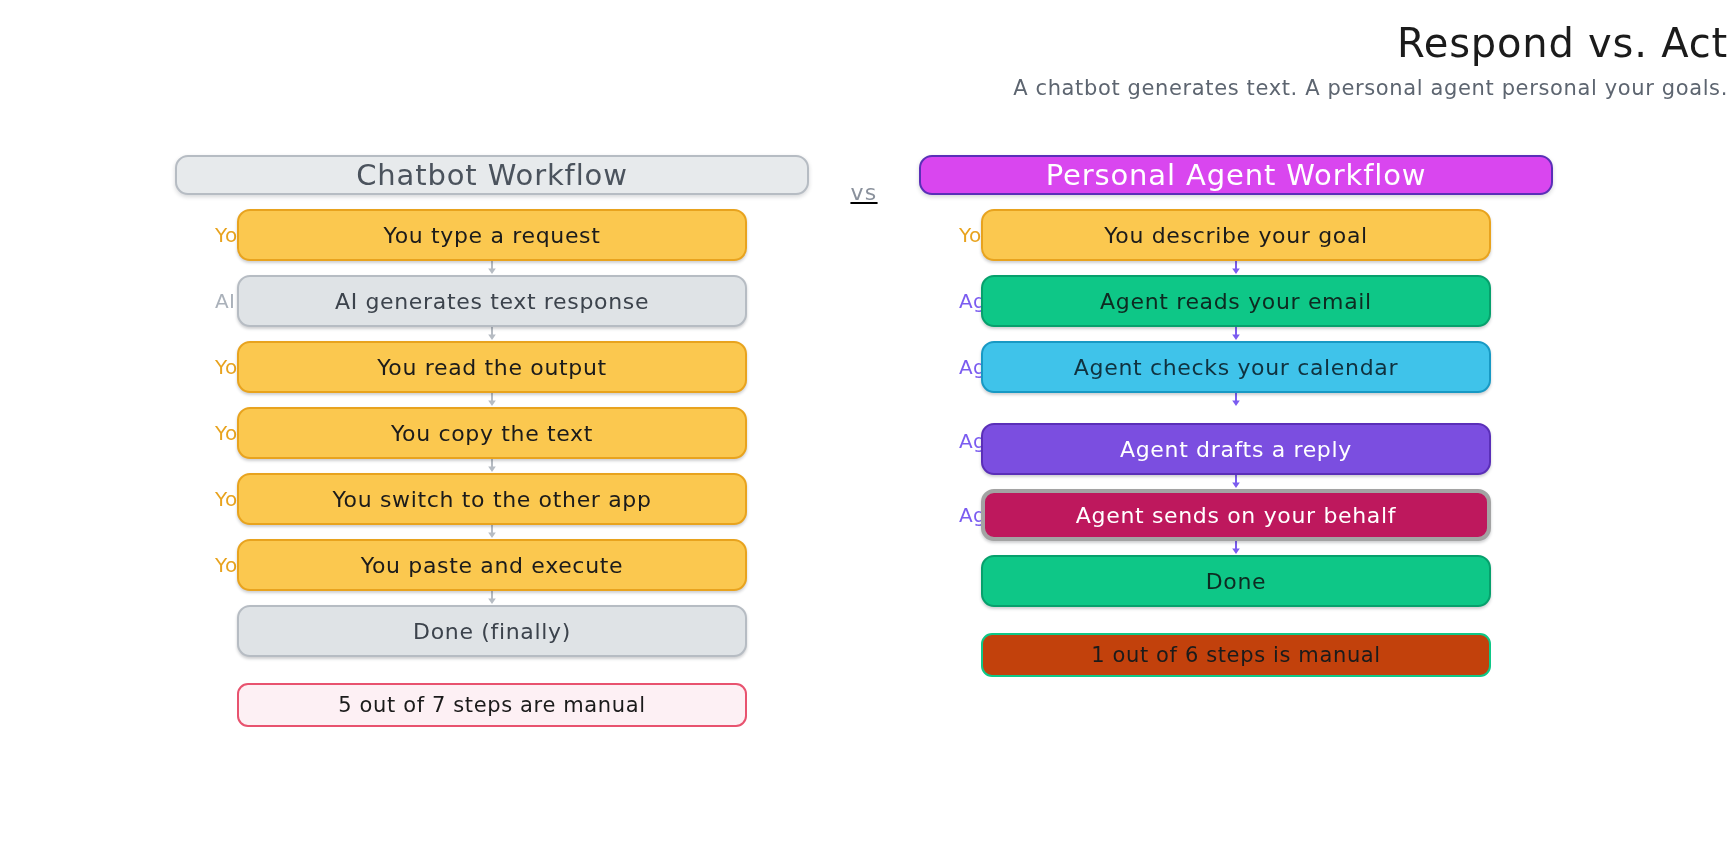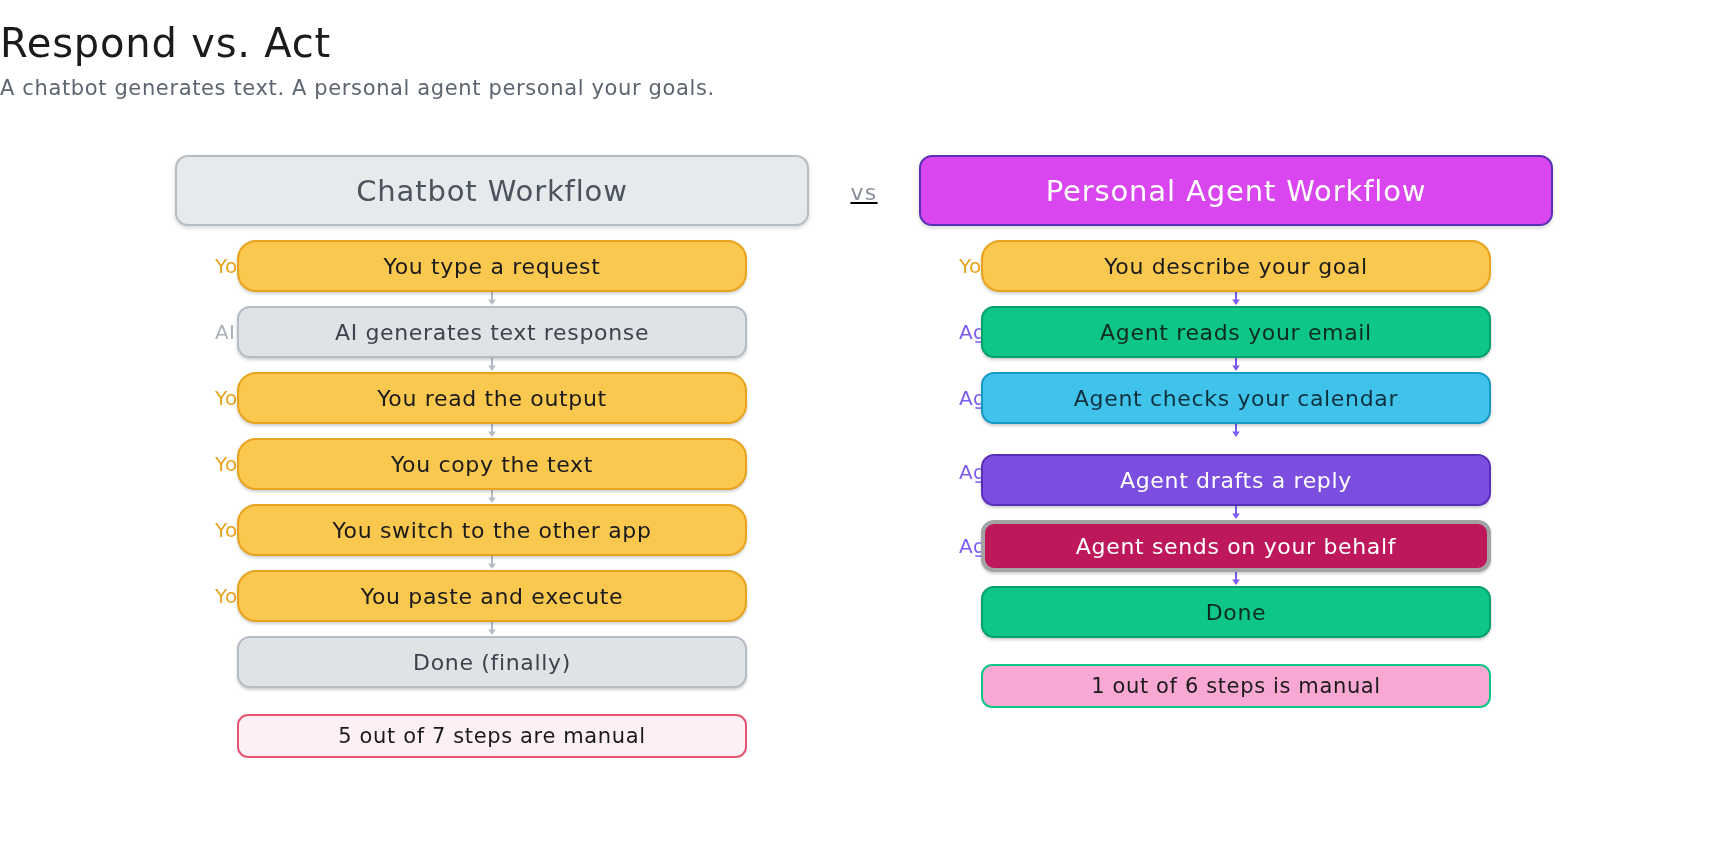--- a/index.html
+++ b/index.html
@@ -24,21 +24,21 @@
     width: 1728px;
     height: 864px;
   }
 
   
   .title-block {
     position: absolute;
     top: 20px;
     left: 0;
     width: 1728px;
-    text-align: left;
+    text-align: right;
   }
   .main-title {
     font-size: 40px;
     color: #1b1b1b;
     letter-spacing: 0.02em;
     line-height: 1.15;
   }
   .subtitle {
     margin-top: 10px;
     font-size: 21px;
@@ -71,21 +71,21 @@
     text-decoration: underline;
   }
   .vs-label {
     font-size: 22px;
     color: #8a919c;
     letter-spacing: 0.06em;
   }
 
   
   .col-header {
-    height: 71px;
+    height: 40px;
     border-radius: 13px;
     display: flex;
     align-items: center;
     justify-content: center;
     font-size: 29px;
     letter-spacing: 0.03em;
     box-shadow: 0 2px 4px rgba(30,35,45,0.18);
     margin-bottom: 14px;
   }
   .col-header.gray {
@@ -131,21 +131,21 @@
     letter-spacing: 0.02em;
     z-index: 1;
     white-space: nowrap;
     pointer-events: none;
   }
   .actor.you   { color: #e8a31e; }
   .actor.ai    { color: #aab1ba; }
   .actor.agent { color: #7b5cf0; }
 
   
-  .c-yellow { background: #fbc champions; border-radius: 19px; }
+  .c-yellow { background: #fbc champions; }
   .c-yellow { background: #fbc84f; border: 2px solid #e8a31e; color: #1b1b1b; }
   .c-gray   { background: #dfe3e6; border: 2px solid #b6bcc3; color: #3c434c; }
   .c-green  { background: #0ec787; border: 2px solid #06a06c; color: #0e2a21; text-align: right; }
   .c-cyan   { background: #3fc3ea; border: 2px solid #1899c4; color: #10323f; }
   .c-purple { background: #7b4ee0; border: 2px solid #5a2fb8; color: #ffffff; margin-top: 16px; }
   .c-blue   { background: #be185d; border: 4px solid #a3a3a3; color: #ffffff; }
 
   
   .arrow {
     height: 14px;
@@ -165,21 +165,21 @@
     justify-content: center;
     font-size: 21px;
     letter-spacing: 0.03em;
   }
   .summary.bad {
     background: #fdf0f4;
     border: 2px solid #e8536f;
     color: #1b1b1b;
   }
   .summary.good {
-    background: #f9a8d4;
+    background: #c2410c;
     border: 2px solid #0ec787;
     color: #1b1b1b;
   }
 </style>
 </head>
 <body>
 
 <div id="page">
 
   <div class="title-block">

